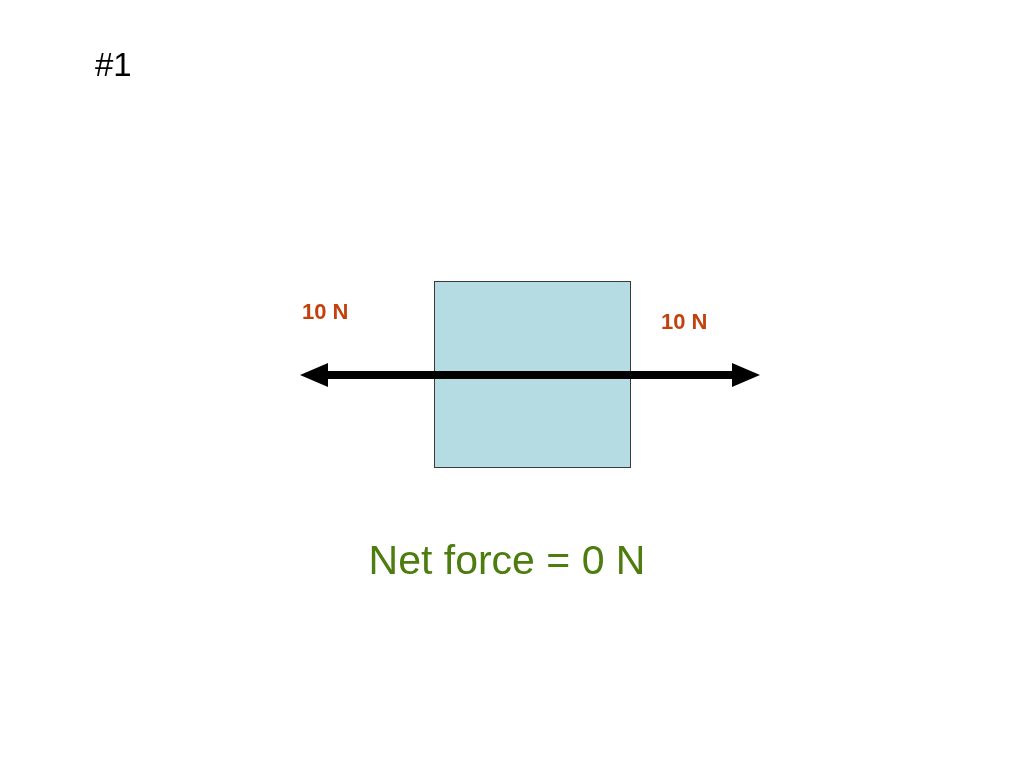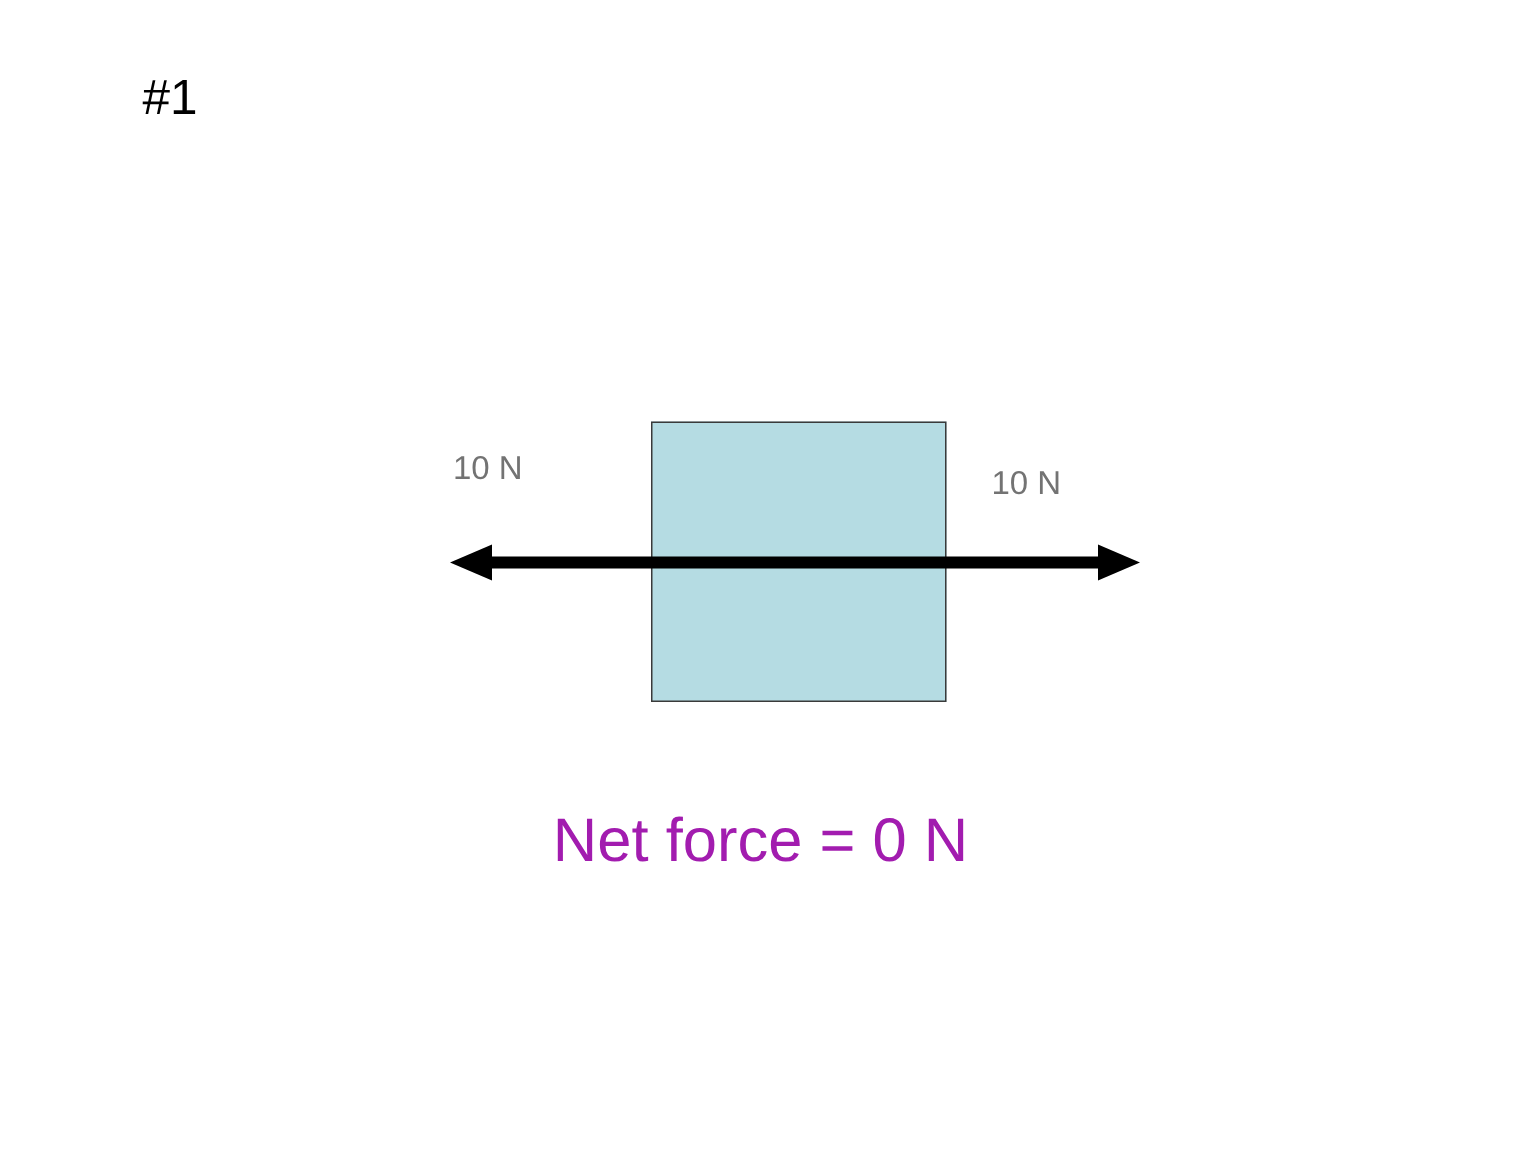--- a/index.html
+++ b/index.html
@@ -78,22 +78,22 @@
     left: 290px;
     top: 352px;
     width: 480px;
     height: 46px;
   }
 
   
   .force-label {
     position: absolute;
     font-size: 22px;
-    font-weight: 400;
-    color: #737373;
+    font-weight: 700;
+    color: #c2410c;
     line-height: 1;
     white-space: nowrap;
   }
   .force-label.left {
     left: 302px;
     top: 301px;
   }
   .force-label.right {
     left: 661px;
     top: 311px;
@@ -101,21 +101,21 @@
 
   
   .net-force {
     position: absolute;
     left: 0px;
     top: 538px;
     width: 1024px;
     text-align: center;
     font-size: 41px;
     font-weight: 400;
-    color: #a21caf;
+    color: #4d7c0f;
     line-height: 1.1;
     white-space: nowrap;
   }
   .net-force .net-inner {
     display: inline-block;
     transform: translateX(-5px);
   }
 </style>
 </head>
 <body>

